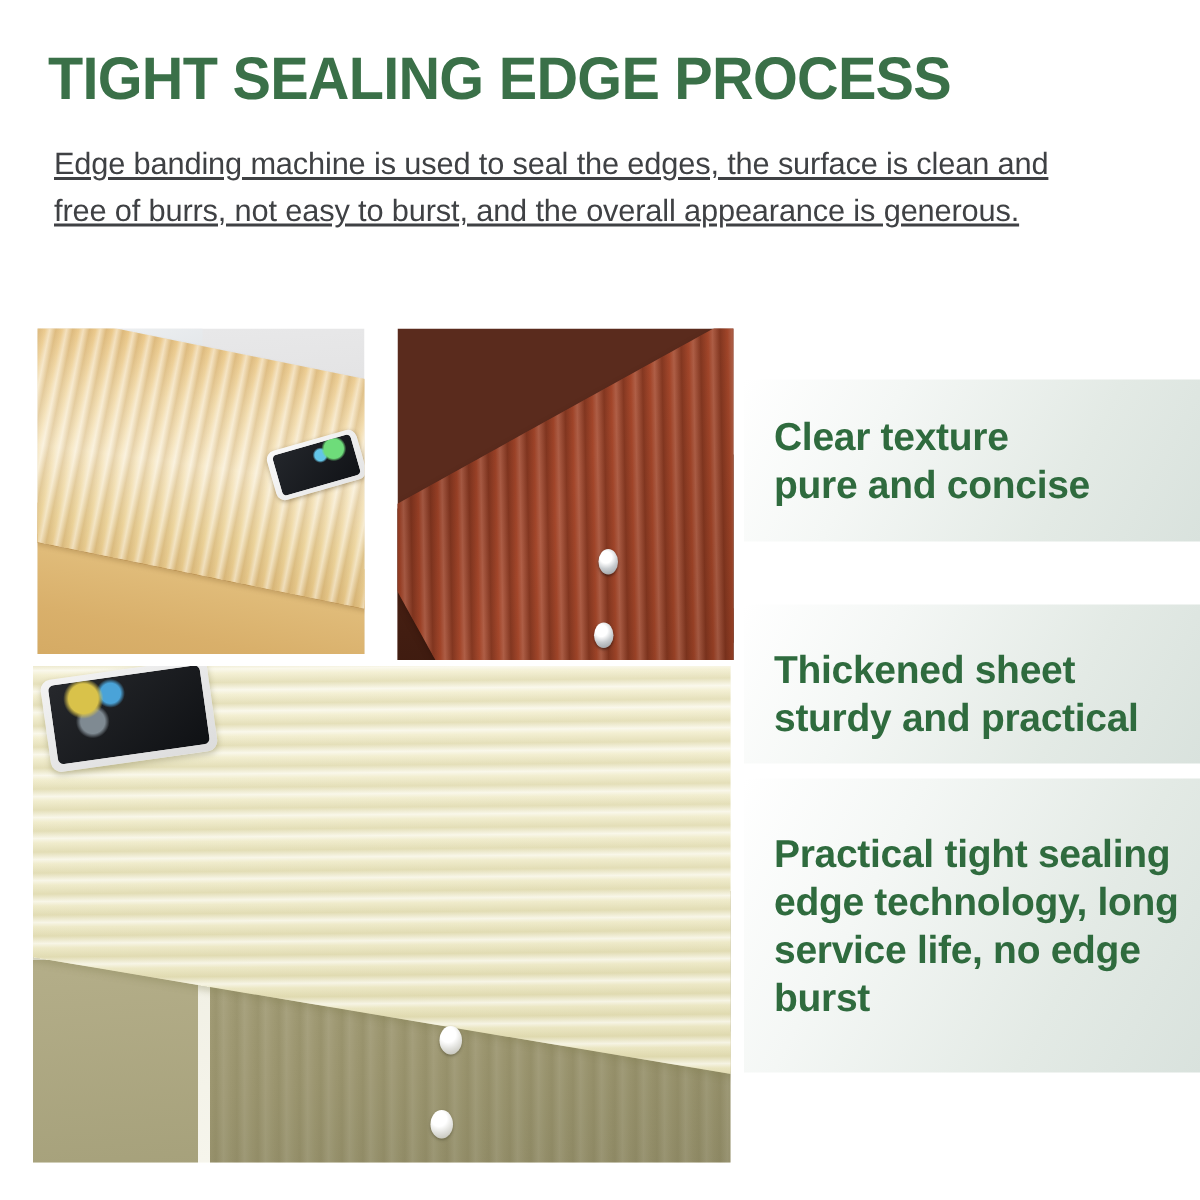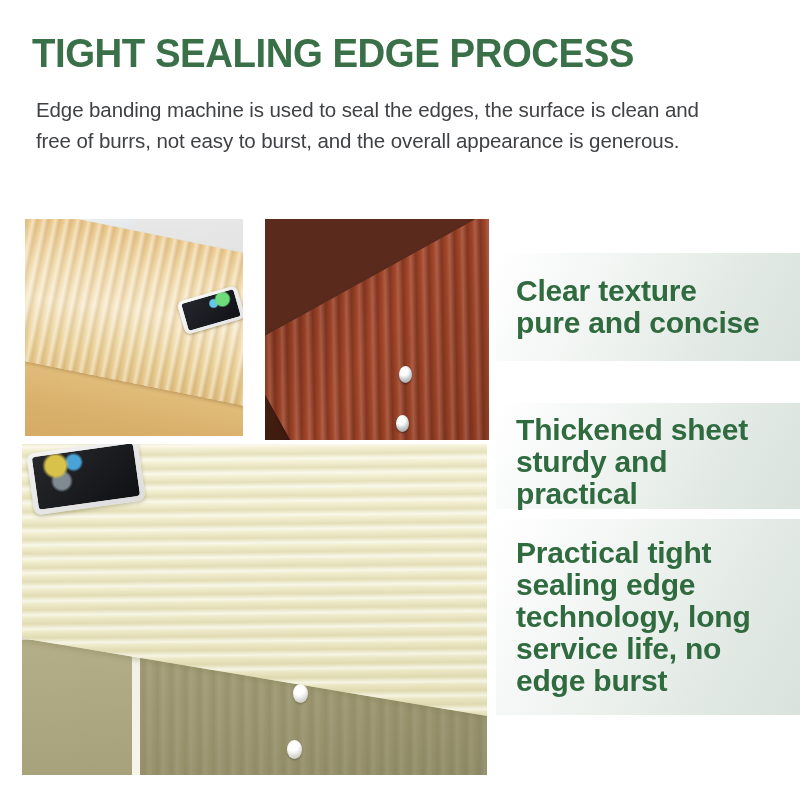--- a/index.html
+++ b/index.html
@@ -37,20 +37,21 @@
   }
   .page-subtitle {
     position: absolute;
     left: 36px;
     top: 94px;
     width: 690px;
     font-size: 20.5px;
     line-height: 31px;
     color: #3f4144;
     letter-spacing: -0.1px;
+    text-decoration: underline;
   }
 
   
   .photo {
     position: absolute;
     overflow: hidden;
     background: #ffffff;
   }
 
   
@@ -236,21 +237,21 @@
     left: 496px;
     width: 304px;
     background: linear-gradient(118deg, #ffffff 0%, #f4f7f5 30%, #e3eae5 70%, #d9e2dd 100%);
     display: flex;
     align-items: center;
   }
   .feature-text {
     padding-left: 20px;
     padding-right: 10px;
     font-weight: bold;
-    font-size: 30px;
+    font-size: 26px;
     line-height: 32px;
     color: #2f6b3e;
     letter-spacing: -0.2px;
   }
   .feature-1 { top: 253px; height: 108px; }
   .feature-2 { top: 403px; height: 106px; }
   .feature-3 { top: 519px; height: 196px; }
 </style>
 </head>
 <body>

